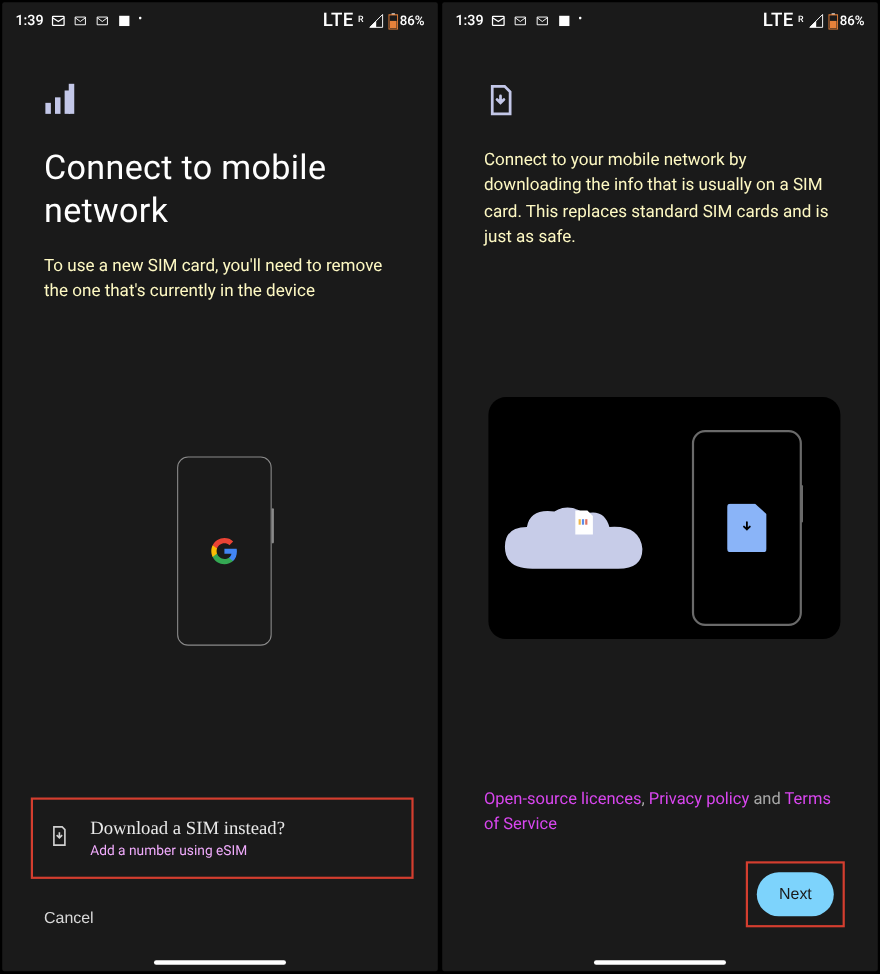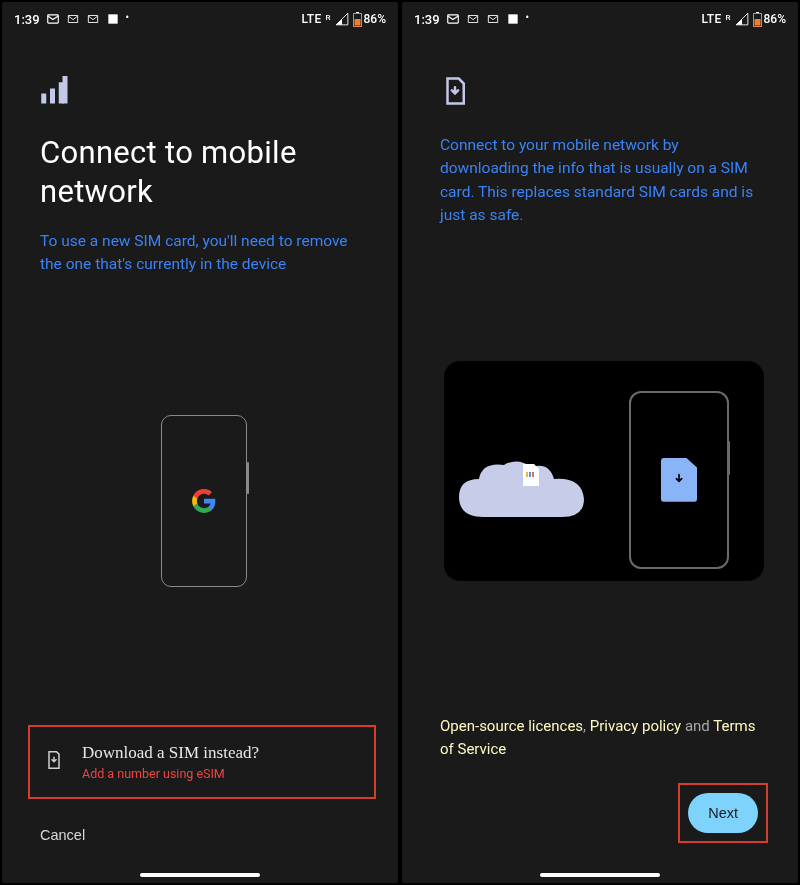--- a/index.html
+++ b/index.html
@@ -41,21 +41,21 @@
   .title {
     font-size: 31px;
     font-weight: 400;
     color: #fff;
     line-height: 1.25;
     margin-bottom: 18px;
     letter-spacing: 0.3px;
   }
   .body-text {
     font-size: 15.5px;
-    color: #3b82f6;
+    color: #fef9c3;
     line-height: 1.5;
   }
   .illustration {
     flex: 1;
     display: flex;
     align-items: center;
     justify-content: center;
     margin: 20px 0;
   }
   .phone-outline {
@@ -85,21 +85,21 @@
     padding: 16px 14px;
     display: flex;
     align-items: center;
     gap: 18px;
     margin-left: -12px;
     margin-right: -8px;
     margin-bottom: 28px;
   }
   .download-option .opt-icon svg { width: 20px; height: 20px; fill: #d0d0d0; }
   .download-option .opt-title { font-size: 17px; color: #e8e8e8; margin-bottom: 3px; font-family: Liberation Serif, serif; }
-  .download-option .opt-sub { font-size: 12.5px; color: #ef4444; }
+  .download-option .opt-sub { font-size: 12.5px; color: #f0abfc; }
   .bottom-row {
     display: flex;
     align-items: flex-start;
     padding: 0 0 30px 0;
   }
   .cancel-btn {
     color: #d8d8d8;
     font-size: 14.5px;
     background: none;
     border: none;
@@ -172,41 +172,41 @@
     display:flex; align-items:center; justify-content:center;
   }
   .sim-dl svg { width: 16px; height: 16px; }
   .links-block {
     font-size: 15px;
     color: #a8a8a8;
     line-height: 1.55;
     margin-top: auto;
     margin-bottom: 22px;
   }
-  .links-block a { color: #fef9c3; text-decoration: none; }
+  .links-block a { color: #d946ef; text-decoration: none; }
   .next-wrap {
     display: flex;
     justify-content: flex-end;
     padding-bottom: 30px;
   }
   .next-outline {
     border: 2.5px solid #d43e2f;
     padding: 8px;
   }
   .next-btn {
     background: #7dd3fc;
     color: #1a1a1a;
     border: none;
     border-radius: 24px;
     padding: 12px 20px;
     font-size: 14.5px;
     font-weight: 500;
     cursor: pointer;
   }
-  .lte-text { font-size: 12px; letter-spacing: 0.3px; }
+  .lte-text { font-size: 17px; letter-spacing: 0.3px; }
   .lte-r { font-size: 8px; position: relative; top: -2px; }
   .batt { display:flex; align-items:center; gap:2px;justify-content:flex-end;}
 </style>
 </head>
 <body>
 
 <div class="screen">
   <div class="status-bar">
     <div class="status-left">
       <span>1:39</span>

